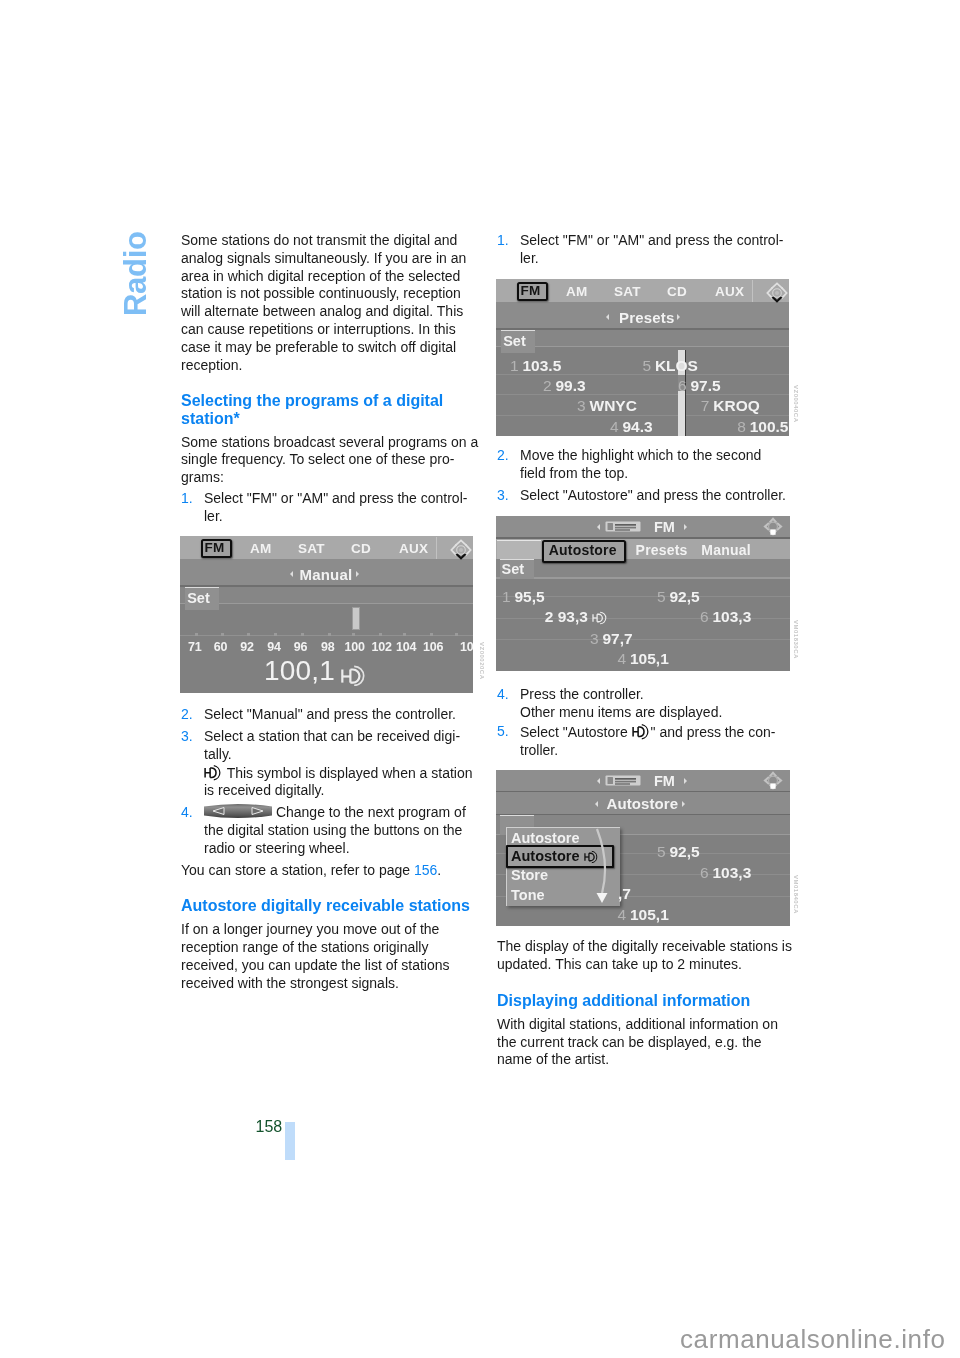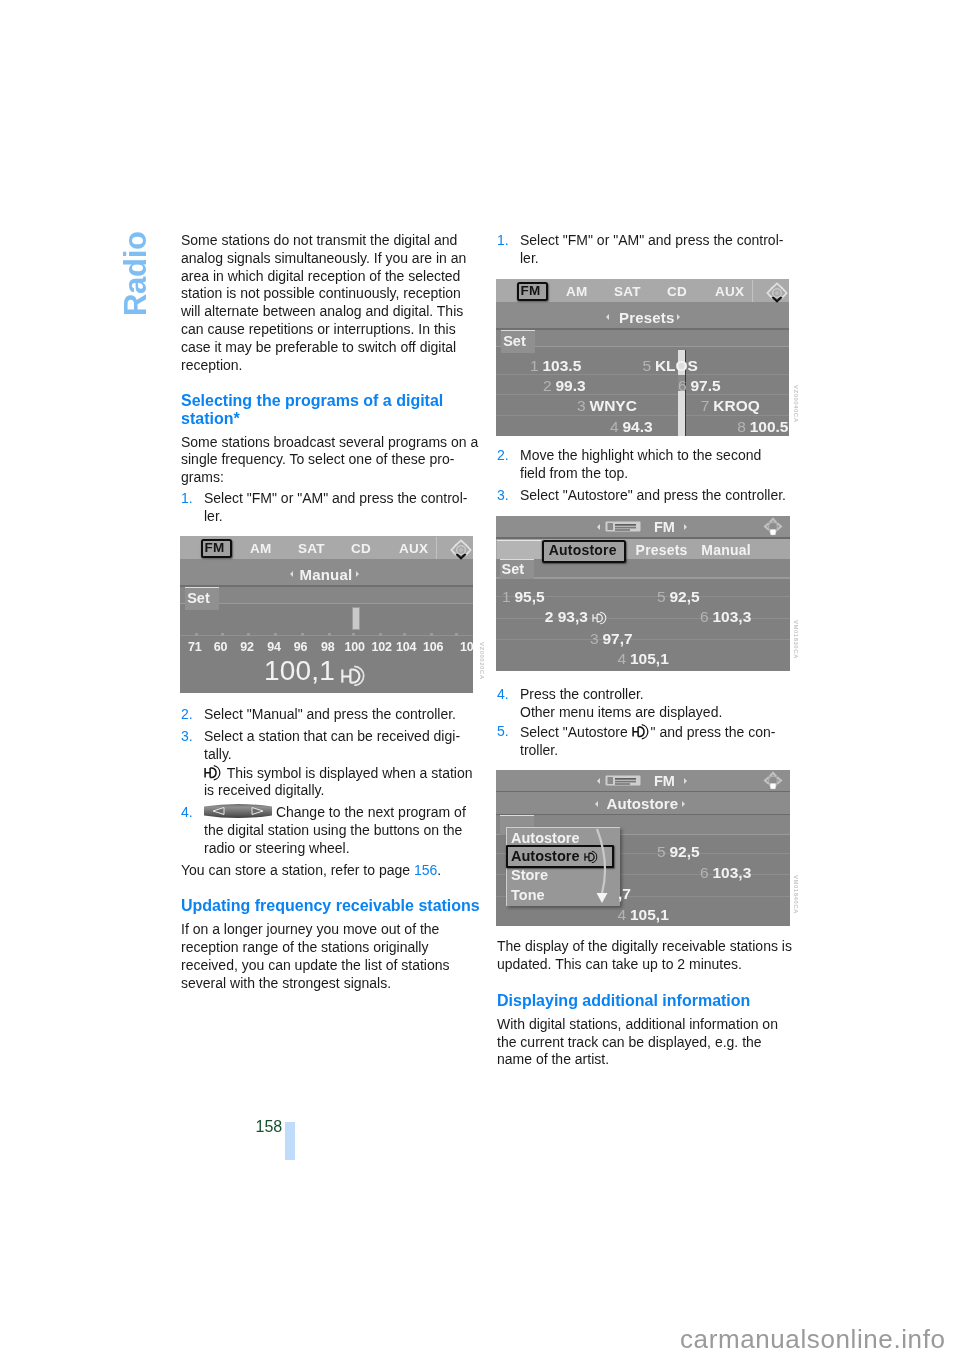--- a/index.html
+++ b/index.html
@@ -147,28 +147,28 @@
     </svg></span><span> Change to the next program of</span></div>
       <div class="tl">the digital station using the buttons on the</div>
       <div class="tl">radio or steering wheel.</div>
     </div>
 
     <div class="tl" style="margin-top:1px;"><span>You can store a station, refer to page </span><span class="blue">156</span><span>.</span></div>
 
     <div class="gap-s"></div>
 
     <div class="h2blk">
-      <div class="h2">Updating frequency receivable stations</div>
+      <div class="h2">Autostore digitally receivable stations</div>
     </div>
 
     <div>
       <div class="tl">If on a longer journey you move out of the</div>
       <div class="tl">reception range of the stations originally</div>
       <div class="tl">received, you can update the list of stations</div>
-      <div class="tl">several with the strongest signals.</div>
+      <div class="tl">received with the strongest signals.</div>
     </div>
 
   </div>
 
   <div class="col col-right">
 
     <div class="step">
       <span class="num">1.</span>
       <div class="tl">Select "FM" or "AM" and press the control-</div>
       <div class="tl">ler.</div>
@@ -337,21 +337,21 @@
     <div class="arrowL" style="left:110px;top:34.5px;"></div>
     <div class="arrowR" style="left:181px;top:34.5px;"></div>
 
     <div style="position:absolute;left:5px;top:51px;width:33.5px;height:22px;background:#909090;border-top:1.8px solid #dcdcdc;"></div>
     <div class="lbl" style="left:7.2px;top:53.5px;font-size:14.5px;font-weight:600;">Set</div>
 
     <div style="position:absolute;left:0;right:0;top:95px;height:1px;background:#8d8d8d;"></div>
     <div style="position:absolute;left:0;right:0;top:115px;height:1px;background:#8d8d8d;"></div>
     <div style="position:absolute;left:0;right:0;top:136px;height:1px;background:#8d8d8d;"></div>
 
-    <div class="lbl psl" style="left:14px;top:78px;margin-left:20px;"><span class="pidx">1 </span>103.5</div>
+    <div class="lbl psl" style="left:14px;top:78px;"><span class="pidx">1 </span>103.5</div>
     <div class="lbl psl" style="left:47px;top:98.3px;"><span class="pidx">2 </span>99.3</div>
     <div class="lbl psl" style="left:81px;top:118.3px;"><span class="pidx">3 </span>WNYC</div>
     <div class="lbl psl" style="left:114px;top:139.3px;"><span class="pidx">4 </span>94.3</div>
     <div class="lbl psl" style="left:146.4px;top:78px;"><span class="pidx">5 </span>KLOS</div>
     <div class="lbl psl" style="left:182px;top:98.3px;"><span class="pidx">6 </span>97.5</div>
     <div class="lbl psl" style="left:204.8px;top:118.3px;"><span class="pidx">7 </span>KROQ</div>
     <div class="lbl psl" style="left:241.2px;top:139.3px;"><span class="pidx">8 </span>100.5</div>
 
     <div style="position:absolute;left:182px;top:71px;width:6.5px;height:87px;background:#dedede;border-right:1.3px solid #3a3a3a;"></div>
     <div style="position:absolute;left:182px;top:96px;width:6.5px;height:16px;background:#8a8a8a;"></div>

